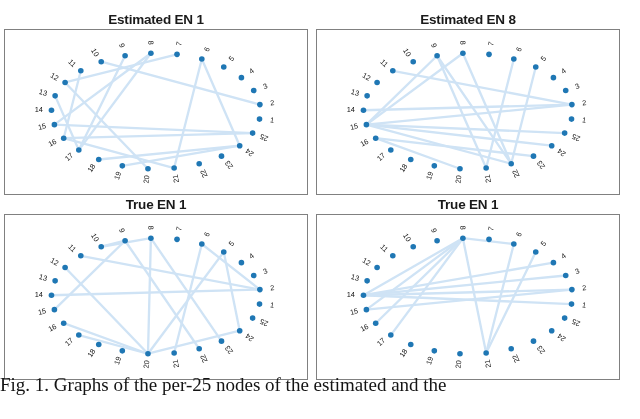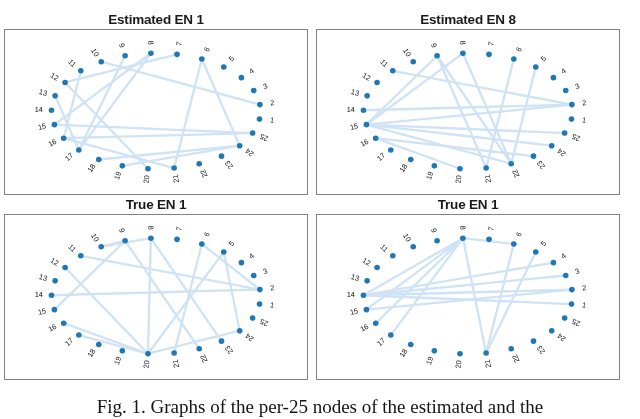--- a/index.html
+++ b/index.html
@@ -22,22 +22,22 @@
   .panel-title{
     text-align:center;font-size:13.5px;font-weight:bold;color:#1a1a1a;
     line-height:16px;height:17px;letter-spacing:-0.2px;
   }
   .panel-box{
     flex:1;border:1.5px solid #808080;background:#ffffff;box-sizing:border-box;
     position:relative;overflow:hidden;
   }
   .panel-box svg{position:absolute;left:0;top:0;width:100%;height:100%;display:block;}
   .caption{
-    position:absolute;left:0;top:392px;width:640px;height:27px;
-    text-align:center;overflow:hidden;
+    position:absolute;left:0;top:370px;width:640px;height:27px;
+    overflow:hidden;
   }
   .caption-text{
     font-family:"Liberation Serif", serif;font-size:19px;color:#141414;
     line-height:30px;white-space:nowrap;display:block;
   }
 </style>
 </head>
 <body>
 
 <div id="figure">

